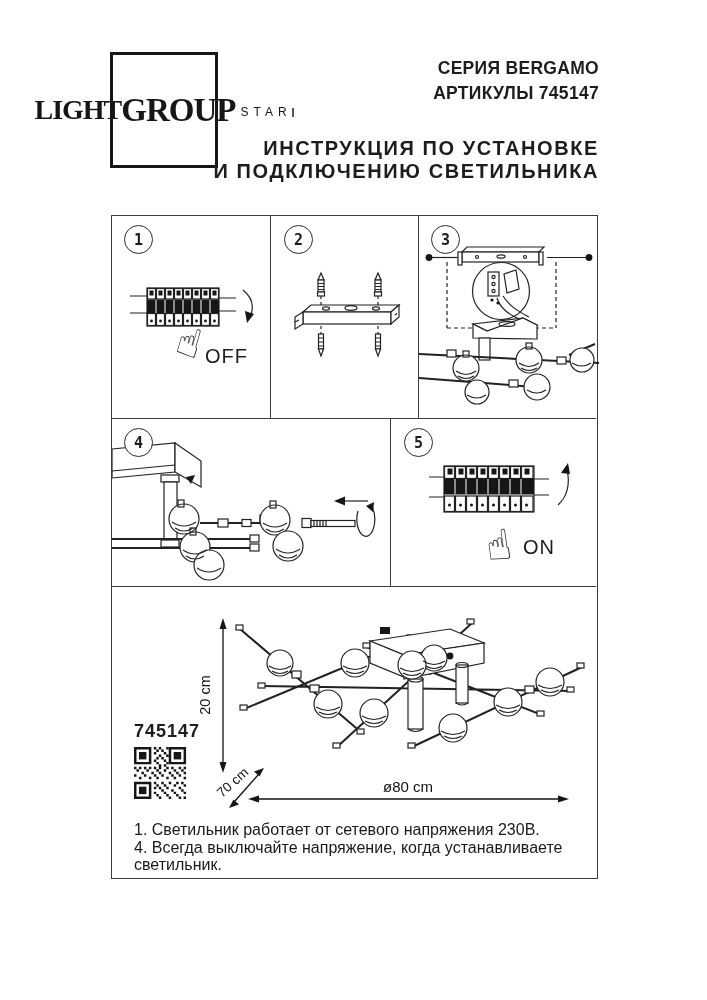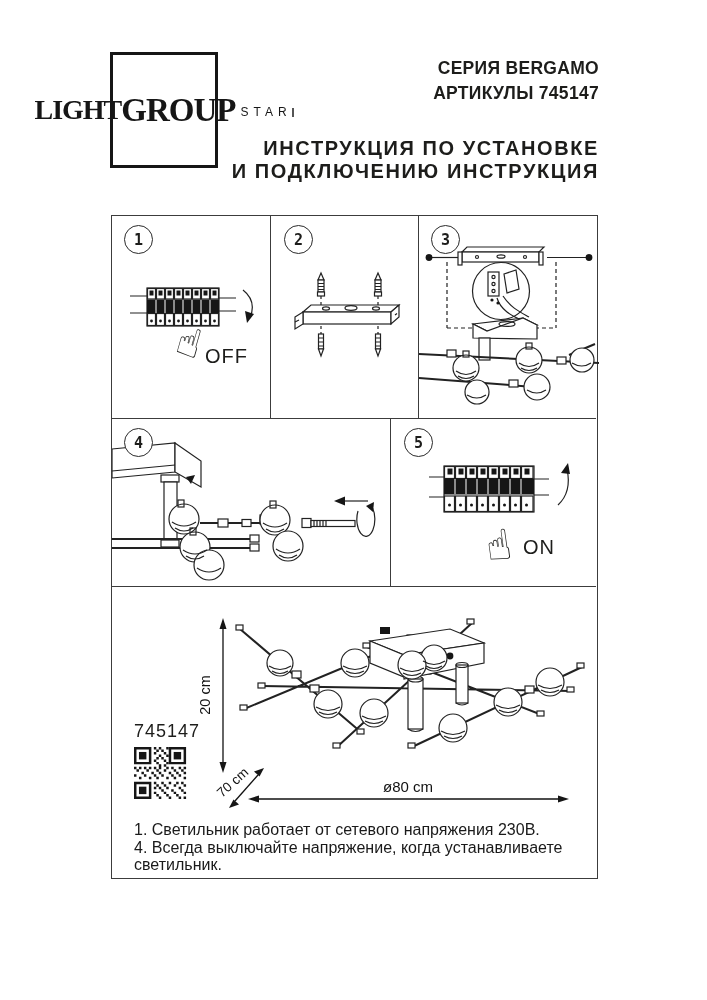--- a/index.html
+++ b/index.html
@@ -23,21 +23,21 @@
   
   .grid{position:absolute;left:111px;top:215px;width:487px;height:664px;border:1.5px solid #3c3c3c;
         box-sizing:border-box;background:#fff;}
   .divider{position:absolute;background:#3c3c3c;}
   .panel{position:absolute;}
   .panel svg{position:absolute;left:0;top:0;}
   .stepnum{position:absolute;width:27px;height:27px;border:1.6px solid #2a2a2a;border-radius:50%;
            display:flex;align-items:center;justify-content:center;
            font-family:"DejaVu Sans Mono",monospace;font-size:15px;font-weight:bold;background:#fff;z-index:3;}
   
-  .article-num{position:absolute;left:22px;top:134px;font-size:18px;font-weight:normal;letter-spacing:1px;}
+  .article-num{position:absolute;left:22px;top:134px;font-size:18px;font-weight:bold;letter-spacing:1px;}
   .notes{position:absolute;left:22px;top:234px;font-size:16px;line-height:17.5px;color:#1a1a1a;}
   .ink{stroke:#222;fill:none;stroke-width:1.2;}
   .ink2{stroke:#222;fill:none;stroke-width:2;}
   .wht{fill:#fff;stroke:#222;stroke-width:1.2;}
   .blk{fill:#161616;stroke:none;}
   .dim{stroke:#111;stroke-width:1.3;fill:none;}
   .dimtxt{font-family:"Liberation Sans",sans-serif;fill:#111;}
   .lbl{font-family:"Liberation Sans",sans-serif;fill:#1d1d1b;letter-spacing:1px;}
   .hand{font-family:"DejaVu Sans",sans-serif;fill:#1d1d1b;}
 </style>
@@ -55,21 +55,21 @@
       <span style="background:#ffffff"></span>
       <span style="background:#d52b1e"></span>
     </div>
   </div>
 
   <div class="hdr">
     <div class="hdr-series">СЕРИЯ BERGAMO</div>
     <div class="hdr-series">АРТИКУЛЫ 745147</div>
     <div class="hdr-title">
       <div>ИНСТРУКЦИЯ ПО УСТАНОВКЕ</div>
-      <div>И ПОДКЛЮЧЕНИЮ ИНСТРУКЦИЯ</div>
+      <div>И ПОДКЛЮЧЕНИЮ СВЕТИЛЬНИКА</div>
     </div>
   </div>
 
   <div class="grid">
     <div class="divider" style="left:158px;top:0;width:1px;height:202px"></div>
     <div class="divider" style="left:306px;top:0;width:1px;height:202px"></div>
     <div class="divider" style="left:0;top:202px;width:484px;height:1px"></div>
     <div class="divider" style="left:278px;top:203px;width:1px;height:167px"></div>
     <div class="divider" style="left:0;top:370px;width:484px;height:1px"></div>
 

